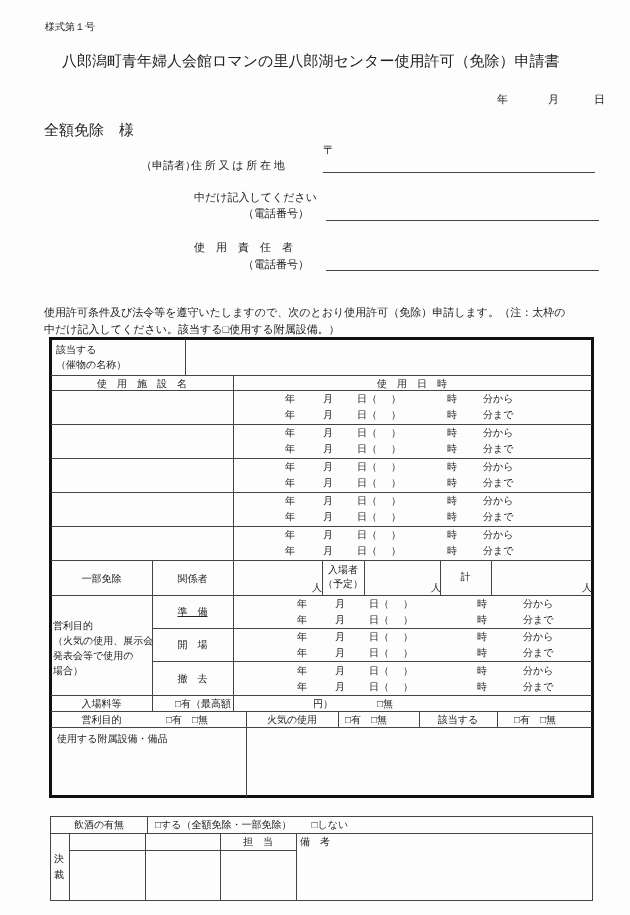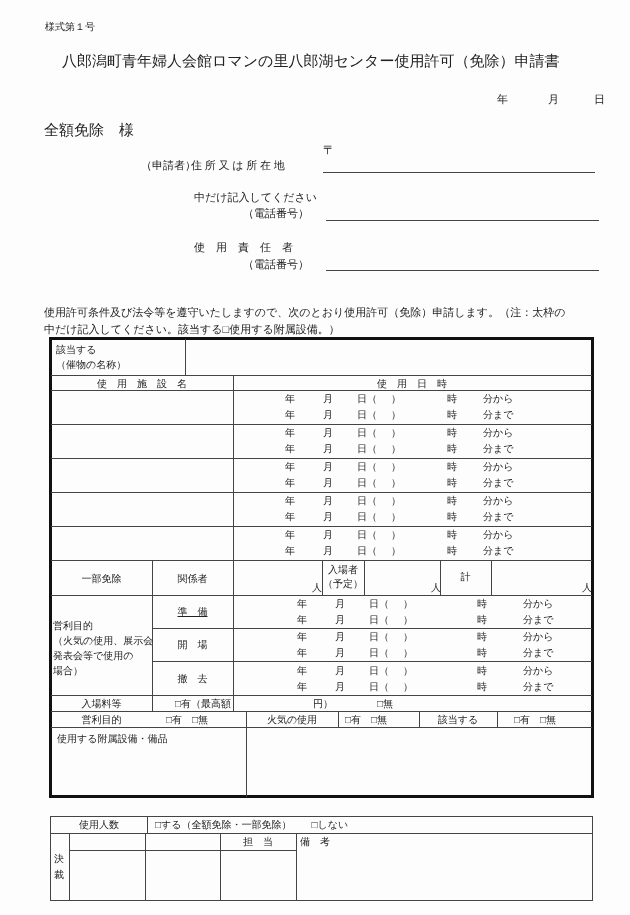--- a/index.html
+++ b/index.html
@@ -252,21 +252,21 @@
   <div class="vline" style="left:497px;top:711px;height:16px;"></div>
   <div class="abs t9" style="left:514px;top:713px;">□有　□無</div>
   <div class="hline" style="left:51px;top:727px;width:541px;"></div>
 
   <div class="abs t9" style="left:57px;top:732px;">使用する附属設備・備品</div>
   <div class="abs" style="left:247px;top:728px;width:344px;height:67px;"></div>
 </div>
 
 <div id="approval-table">
   <div class="thinframe" style="left:50px;top:816px;width:543px;height:85px;"></div>
-  <div class="ctr" style="left:51px;width:96px;top:818px;">使用人数</div>
+  <div class="ctr" style="left:51px;width:96px;top:818px;">飲酒の有無</div>
   <div class="vline" style="left:147px;top:816px;height:17px;"></div>
   <div class="abs t9" style="left:155px;top:818px;">□する（全額免除・一部免除）　　□しない</div>
   <div class="hline" style="left:50px;top:833px;width:543px;"></div>
 
   <div class="vline" style="left:69px;top:833px;height:68px;"></div>
   <div class="abs t9" style="left:54px;top:851px;line-height:16px;">
     <div>決</div>
     <div>裁</div>
   </div>
   <div class="vline" style="left:145px;top:833px;height:68px;"></div>

